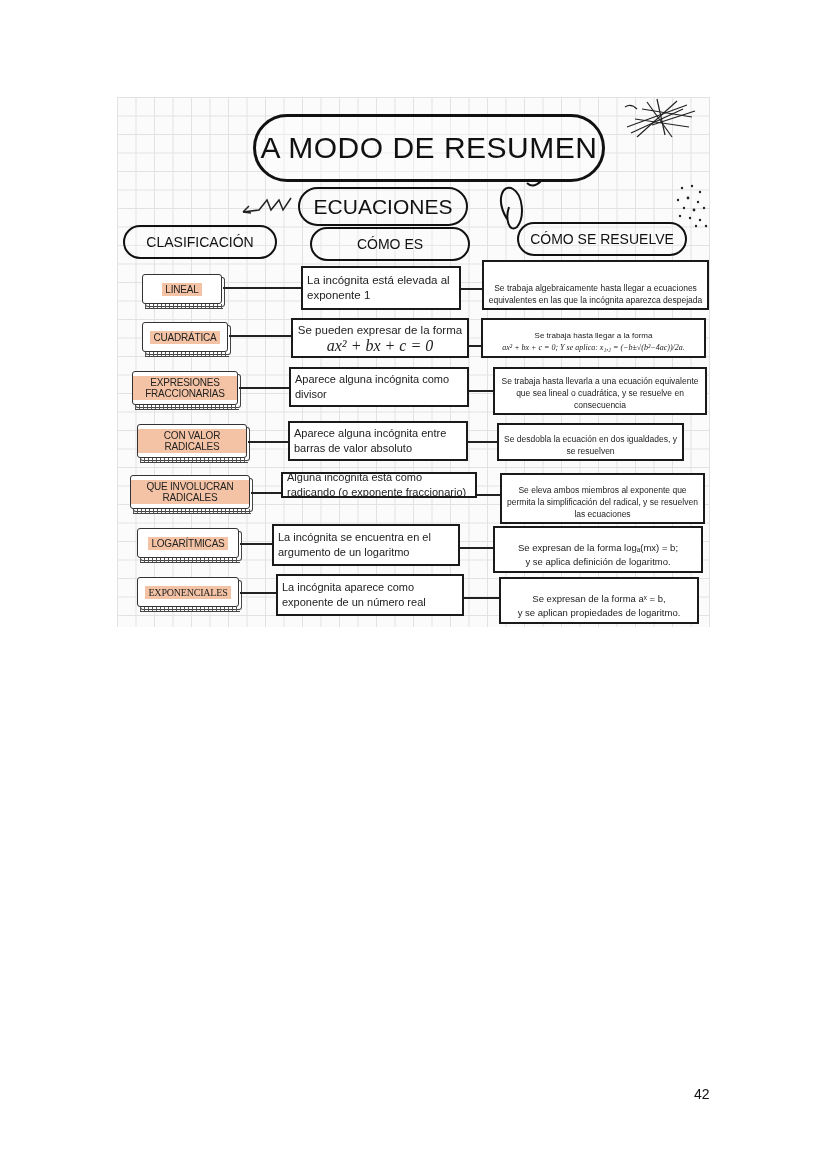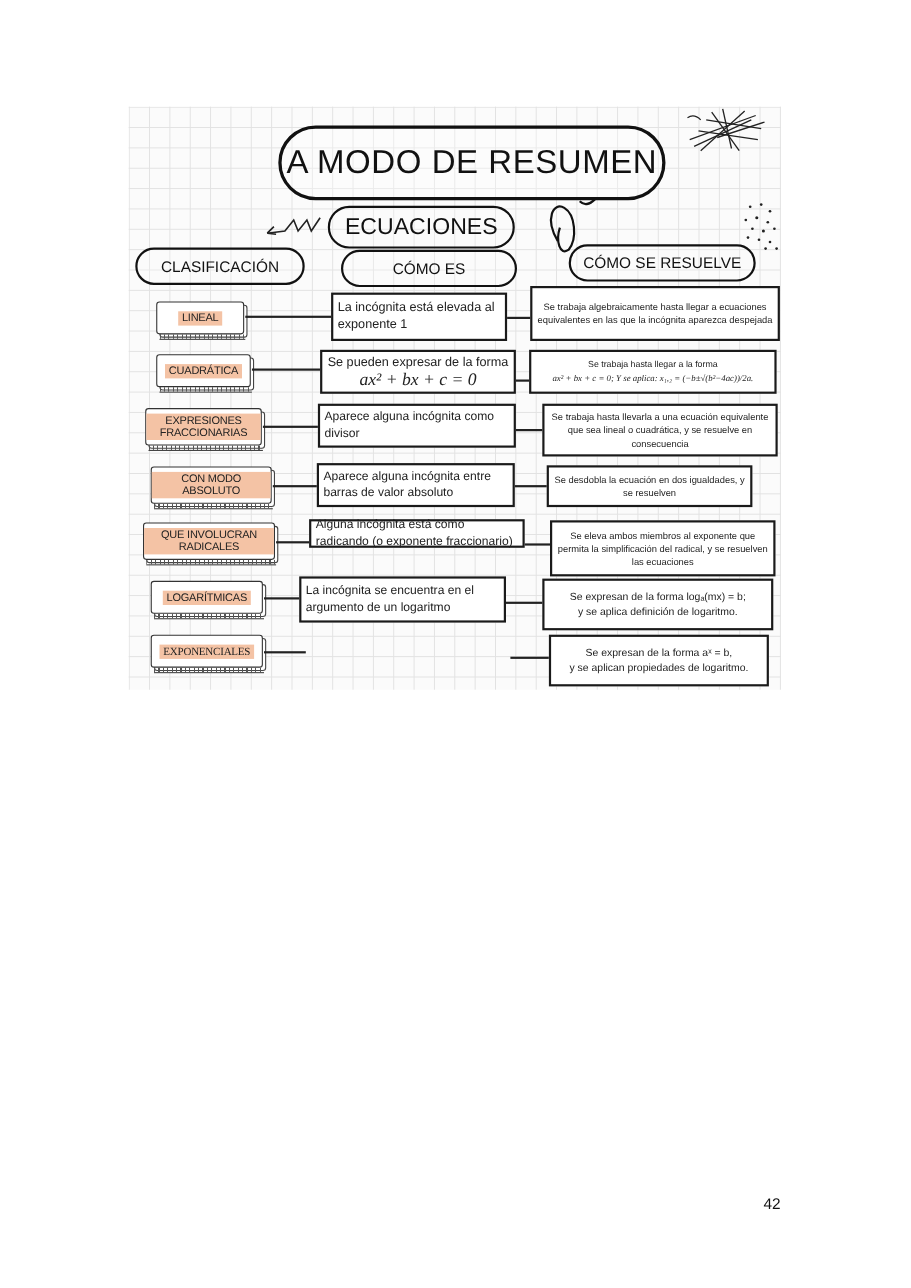--- a/index.html
+++ b/index.html
@@ -44,21 +44,21 @@
   }
   .label-box span { background:#f4c3a5; padding:1px 3px; }
   .connector { position:absolute; height:2px; background:#222; }
   .desc-box {
     position:absolute; border:2px solid #1a1a1a; background:#fff;
     display:flex; align-items:center; justify-content:center; 
     font-size:11px; line-height:15px; color:#222; box-sizing:border-box; padding:2px 4px;
   }
   .sol-box {
     position:absolute; border:2px solid #1a1a1a; background:#fff;
-    display:flex; align-items:center; justify-content:center; text-align:center;
+    display:flex; align-items:center; justify-content:flex-end; text-align:center;
     font-size:8.5px; line-height:12px; color:#222; box-sizing:border-box; padding:2px 4px;
     flex-direction:column;
   }
   .math { font-family:"Liberation Serif", serif; font-style:italic; }
   .page-num { position:absolute; left:694px; top:1086px; font-size:14px; color:#111; }
   .scribble { position:absolute; }
 </style>
 </head>
 <body>
 
@@ -142,21 +142,21 @@
   <div class="connector" style="left:122px;top:290px;width:52px;"></div>
   <div class="desc-box" style="left:172px;top:270px;width:180px;height:40px;">
       <span>Aparece alguna incógnita como divisor</span>
     </div>
   <div class="connector" style="left:352px;top:293px;width:26px;"></div>
   <div class="sol-box" style="left:376px;top:270px;width:214px;height:48px;">
       <span>Se trabaja hasta llevarla a una ecuación equivalente que sea lineal o cuadrática, y se resuelve en consecuencia</span>
     </div>
 
   <div class="label-box" style="left:20px;top:327px;width:108px;height:32px;">
-      <span>CON MODO ABSOLUTO</span>
+      <span>CON VALOR RADICALES</span>
     </div>
   <div class="connector" style="left:131px;top:344px;width:42px;"></div>
   <div class="desc-box" style="left:171px;top:324px;width:180px;height:40px;">
       <span>Aparece alguna incógnita entre barras de valor absoluto</span>
     </div>
   <div class="connector" style="left:351px;top:344px;width:30px;"></div>
   <div class="sol-box" style="left:380px;top:326px;width:187px;height:38px;">
       <span>Se desdobla la ecuación en dos igualdades, y se resuelven</span>
     </div>
 
@@ -182,20 +182,23 @@
   <div class="connector" style="left:343px;top:450px;width:35px;"></div>
   <div class="sol-box" style="left:376px;top:429px;width:210px;height:47px;font-size:9.5px;line-height:14px">
     <span>Se expresan de la forma logₐ(mx) = b;</span>
     <span>y se aplica definición de logaritmo.</span>
   </div>
 
   <div class="label-box" style="left:20px;top:480px;width:100px;font-family:Liberation Serif, serif;">
       <span>EXPONENCIALES</span>
     </div>
   <div class="connector" style="left:123px;top:495px;width:38px;"></div>
+  <div class="desc-box" style="left:159px;top:477px;width:188px;height:42px;">
+      <span>La incógnita aparece como exponente de un número real</span>
+    </div>
   <div class="connector" style="left:347px;top:500px;width:35px;"></div>
   <div class="sol-box" style="left:382px;top:480px;width:200px;height:47px;font-size:9.5px;line-height:14px">
     <span>Se expresan de la forma aˣ = b,</span>
     <span>y se aplican propiedades de logaritmo.</span>
   </div>
 </div>
 
 <div class="page-num">42</div>
 
 </body></html>

